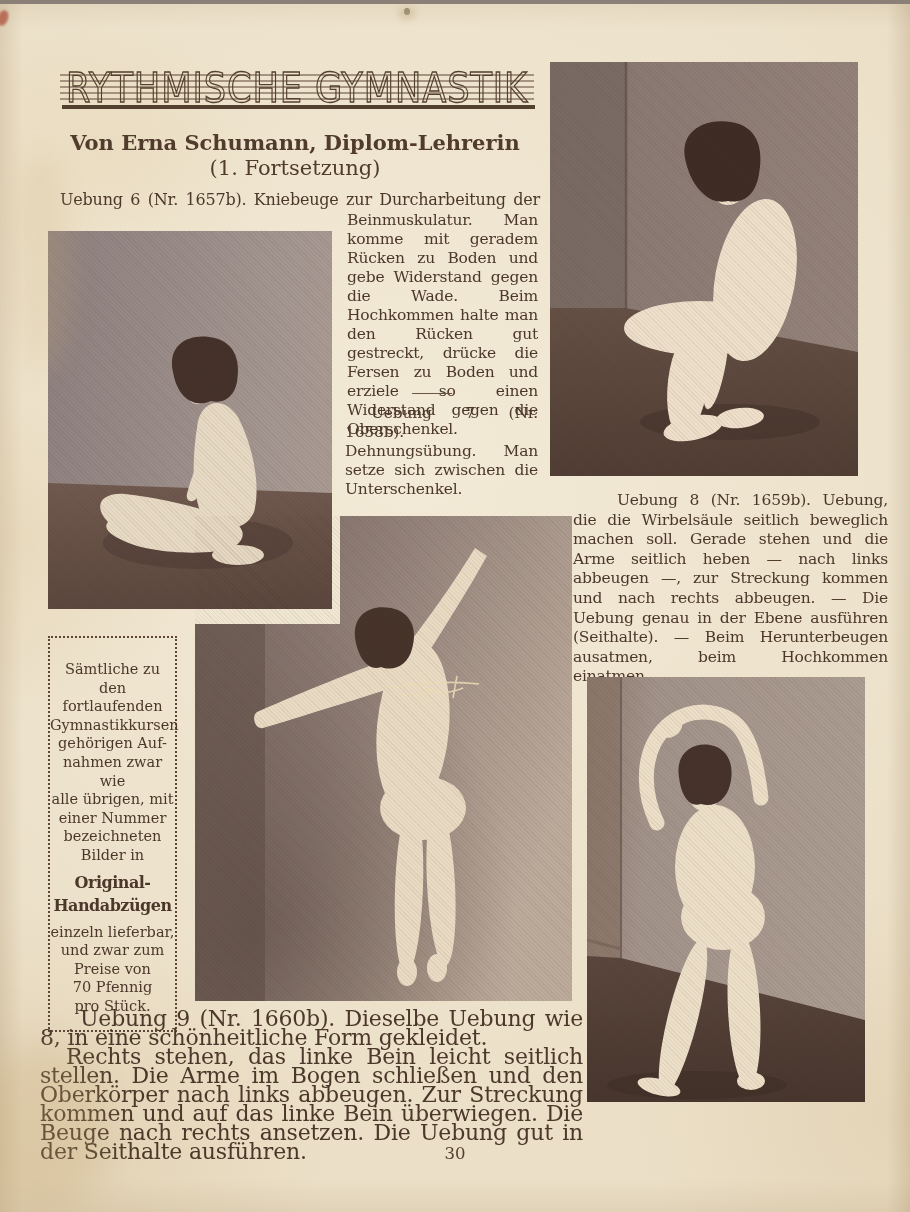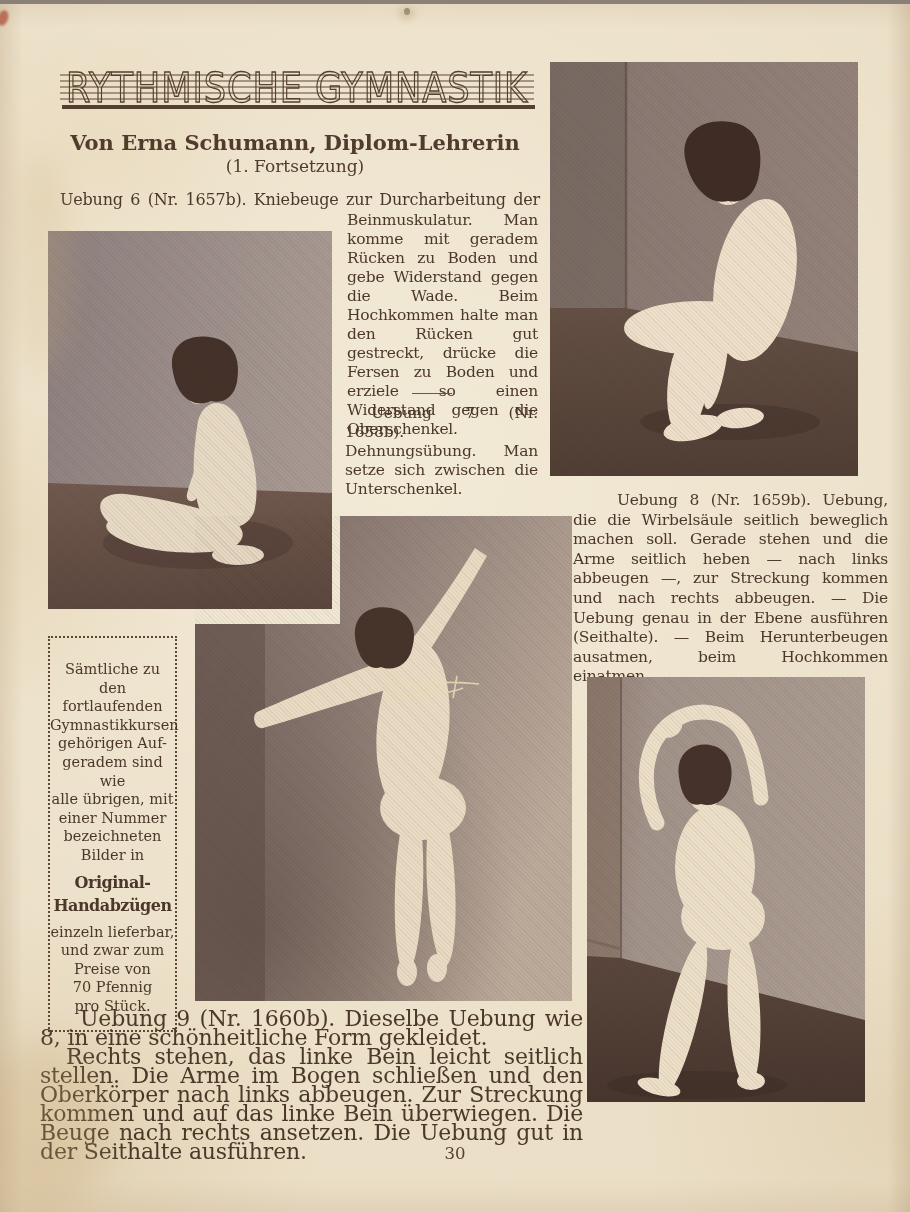--- a/index.html
+++ b/index.html
@@ -13,21 +13,21 @@
       radial-gradient(ellipse 40% 26% at 99% 92%, rgba(196,168,118,.20), rgba(196,168,118,0) 72%),
       radial-gradient(ellipse 26% 14% at 12% 12%, rgba(214,186,134,.20), rgba(214,186,134,0) 75%),
       linear-gradient(90deg, rgba(150,120,80,.20), rgba(150,120,80,0) 2.5%, rgba(150,120,80,0) 97.5%, rgba(150,120,80,.22)),
       linear-gradient(0deg, rgba(150,120,80,.14), rgba(150,120,80,0) 3%, rgba(150,120,80,0) 98%, rgba(150,120,80,.10));
     font-family:"DejaVu Serif", serif;color:#4f3a2b;
   }
   .abs{position:absolute;}
   .frak{font-family:"DejaVu Serif", serif;color:#4c382a;letter-spacing:-0.2px;}
   .just{text-align:justify;text-justify:inter-word;}
   .byline{font-size:21px;font-weight:bold;text-align:center;color:#503b2c;}
-  .cont{font-size:17px;text-align:center;color:#503b2c;}
+  .cont{font-size:21px;text-align:center;color:#503b2c;}
   .body-s{font-size:15.5px;line-height:19px;}
   .divider{height:1px;background:#6e5645;}
   .adbox{
     border:2px dotted #5d4635;border-radius:1px;
     text-align:center;color:#4c382a;
   }
   .adbox .ln{font-size:14.5px;line-height:18.6px;}
   .adbox .big{font-size:16px;line-height:23px;font-weight:bold;letter-spacing:-0.5px;}
   .adbox .gap{height:6px;}
   .photo{position:absolute;}
@@ -206,21 +206,21 @@
       <path d="M92,100 C88,76 106,65 123,68 C141,71 148,88 143,108 C139,124 126,131 114,127 C102,131 94,118 92,100 Z" fill="#45322a"></path>
     </svg>
     <div class="ht"></div>
   </div>
 
   <div class="abs adbox" style="left:48px;top:632px;width:125px;padding:22px 0 14px 0;">
     <div class="ln">Sämtliche zu</div>
     <div class="ln">den fortlaufenden</div>
     <div class="ln">Gymnastikkursen</div>
     <div class="ln">gehörigen  Auf-</div>
-    <div class="ln">geradem sind wie</div>
+    <div class="ln">nahmen zwar wie</div>
     <div class="ln">alle übrigen, mit</div>
     <div class="ln">einer Nummer</div>
     <div class="ln">bezeichneten</div>
     <div class="ln">Bilder in</div>
     <div class="gap"></div>
     <div class="big">Original-</div>
     <div class="big">Handabzügen</div>
     <div class="gap"></div>
     <div class="ln">einzeln lieferbar,</div>
     <div class="ln">und zwar zum</div>

